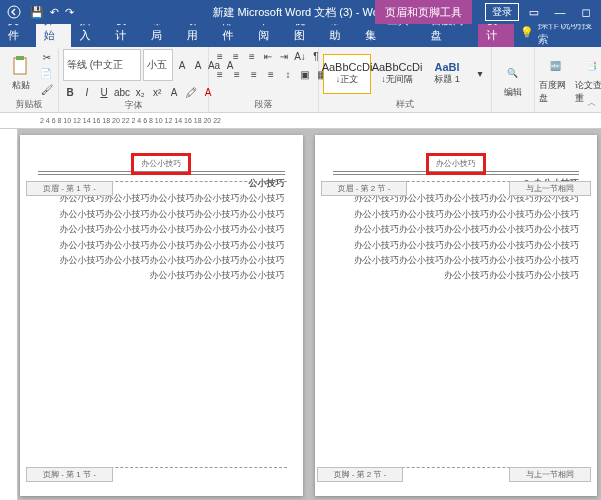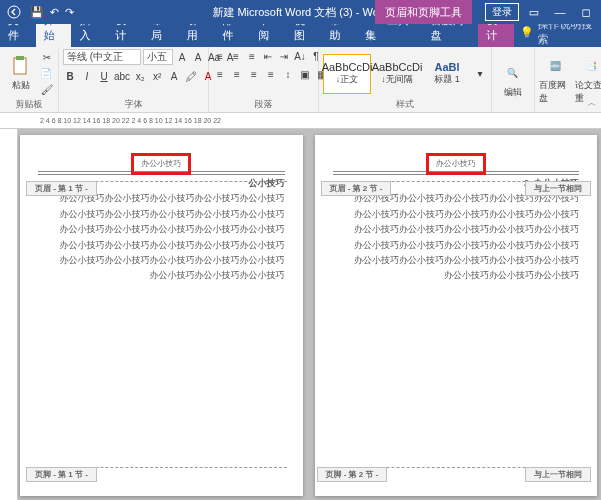--- a/index.html
+++ b/index.html
@@ -104,21 +104,21 @@
     padding-bottom:1px;
   }
   .vbtn {
     display:flex; flex-direction:column; align-items:center; justify-content:center;
     width: 34px; gap:2px; font-size:9px; color:#444;
   }
   .vbtn .ico { width:22px; height:22px; display:flex; align-items:center; justify-content:center; }
   .font-row1 { display:flex; align-items:center; gap:2px; margin-bottom:2px;}
   .font-row2 { display:flex; align-items:center; gap:3px;}
   .sel {
-    border:1px solid #c8c8c8; background:#fff; height:16px; font-size:10px;
+    border:1px solid #c8c8c8; background:#fff; height:32px; font-size:10px;
     display:flex; align-items:center; padding:0 3px;
   }
   .ibtn {
     min-width:14px; height:14px; display:flex; align-items:center; justify-content:center;
     font-size:10px; color:#444;
   }
   .style-box {
     border:1px solid transparent; width:48px; height:40px;
     display:flex; flex-direction:column; align-items:center; justify-content:center;
     font-size:9px;
@@ -193,22 +193,21 @@
     position:absolute;
     left:16px; right:16px;
     border-top:1px dashed #9a9a9a;
   }
   .tag {
     position:absolute;
     background:#f2f2f2;
     border:1px solid #bfbfbf;
     font-size:8px;
     color:#666;
-    padding:1px 8px;
-    font-weight:bold;
+    padding:1px 16px;
   }
   .body-text {
     margin-top: 15px;
     line-height: 1.6;
     word-break: break-all;
     font-size:9px;
   }
   .body-text p { margin-bottom:1px; }
   .title-line { font-weight:bold; margin-bottom:4px;}
   .collapse-rib {

